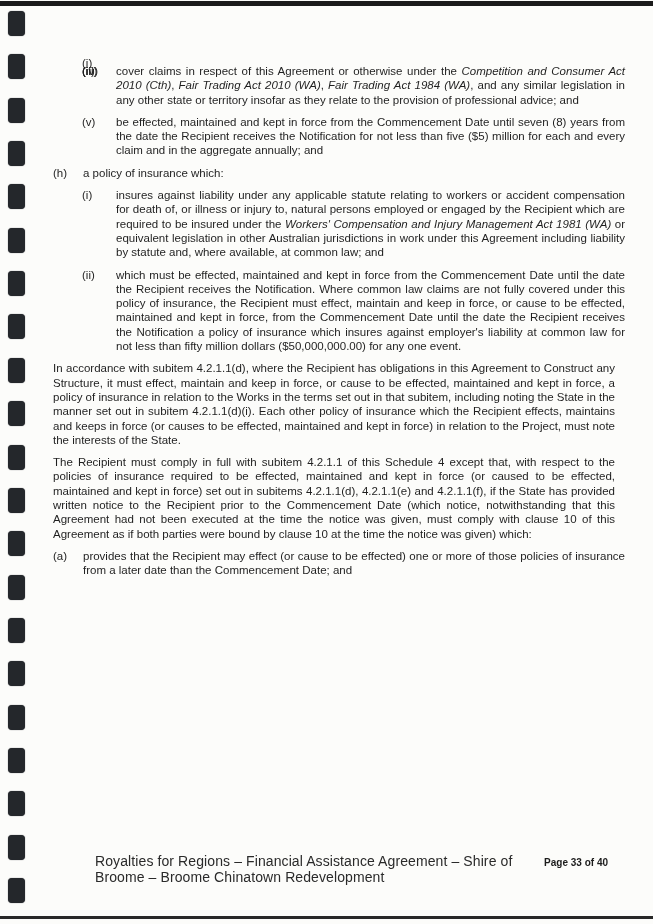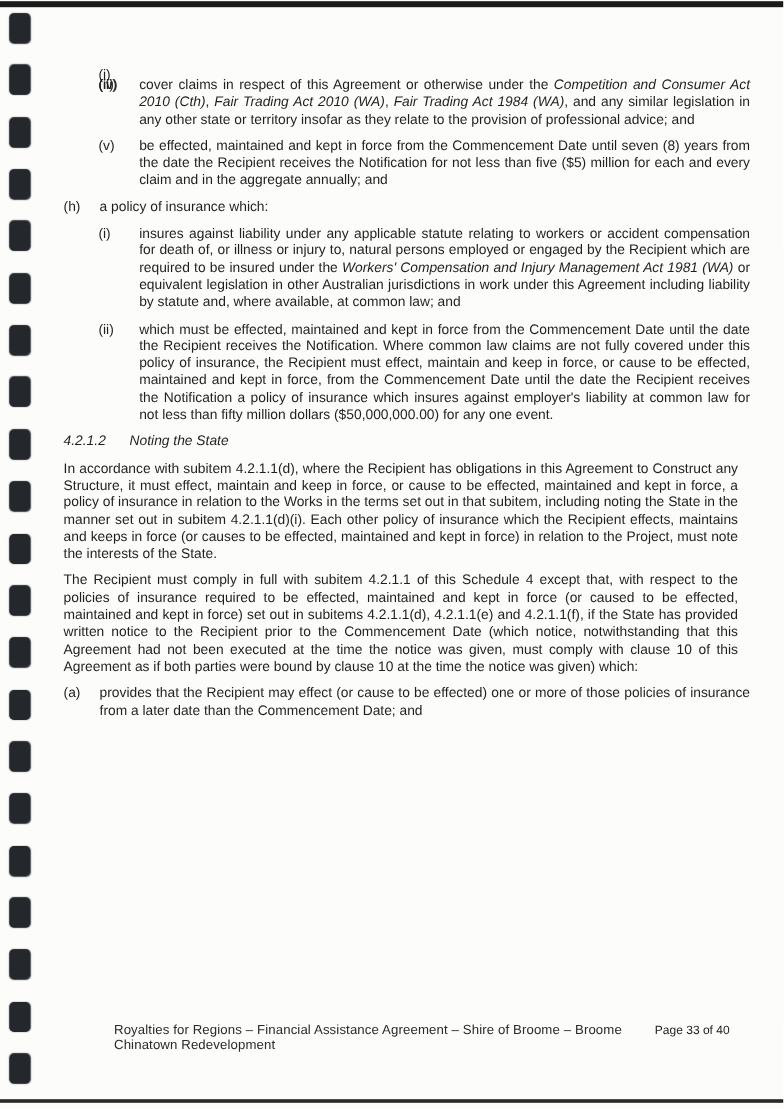--- a/index.html
+++ b/index.html
@@ -25,22 +25,22 @@
   .lvl1 > .marker{left:0;}
   .lvl2{padding-left:63px;}
   .lvl2 > .marker{left:29px;}
   .section-heading{position:relative;padding-left:55px;font-style:italic;margin:4px 0 8px 0;}
   .section-heading .sec-num{position:absolute;left:0;top:0;}
   .para{margin:0 10px 8px 0;}
   .footer{
     position:absolute;left:55px;right:28px;top:853px;
     display:flex;justify-content:space-between;align-items:baseline;
   }
-  .footer-left{font-size:11px;color:#2a2a2a;letter-spacing:0.1px;padding-left:40px;}
-  .footer-right{font-size:10px;font-weight:normal;color:#1c1c1c;margin-right:17px;white-space:nowrap;}
+  .footer-left{font-size:14px;color:#2a2a2a;letter-spacing:0.1px;padding-left:40px;}
+  .footer-right{font-size:10px;font-weight:bold;color:#1c1c1c;margin-right:17px;white-space:nowrap;}
   i{font-style:italic;}
 </style>
 </head>
 <body>
 
 <div class="page">
   <div class="edge-top"></div>
   <div class="edge-bottom"></div>
   <div id="binding">
       <div class="hole" style="top: 11px;"></div>
@@ -98,24 +98,20 @@
     <div class="clause lvl2">
       <span class="marker">(i)</span>
       <div>insures against liability under any applicable statute relating to workers or accident compensation for death of, or illness or injury to, natural persons employed or engaged by the Recipient which are required to be insured under the <i>Workers' Compensation and Injury Management Act 1981 (WA)</i> or equivalent legislation in other Australian jurisdictions in work under this Agreement including liability by statute and, where available, at common law; and</div>
     </div>
 
     <div class="clause lvl2">
       <span class="marker">(ii)</span>
       <div>which must be effected, maintained and kept in force from the Commencement Date until the date the Recipient receives the Notification. Where common law claims are not fully covered under this policy of insurance, the Recipient must effect, maintain and keep in force, or cause to be effected, maintained and kept in force, from the Commencement Date until the date the Recipient receives the Notification a policy of insurance which insures against employer's liability at common law for not less than fifty million dollars ($50,000,000.00) for any one event.</div>
     </div>
 
-    <div class="section-heading">
-      <span class="sec-num">4.2.1.2</span>
-      <div class="sec-title">Noting the State</div>
-    </div>
     <p class="para">In accordance with subitem 4.2.1.1(d), where the Recipient has obligations in this Agreement to Construct any Structure, it must effect, maintain and keep in force, or cause to be effected, maintained and kept in force, a policy of insurance in relation to the Works in the terms set out in that subitem, including noting the State in the manner set out in subitem 4.2.1.1(d)(i). Each other policy of insurance which the Recipient effects, maintains and keeps in force (or causes to be effected, maintained and kept in force) in relation to the Project, must note the interests of the State.</p>
 
     <p class="para">The Recipient must comply in full with subitem 4.2.1.1 of this Schedule 4 except that, with respect to the policies of insurance required to be effected, maintained and kept in force (or caused to be effected, maintained and kept in force) set out in subitems 4.2.1.1(d), 4.2.1.1(e) and 4.2.1.1(f), if the State has provided written notice to the Recipient prior to the Commencement Date (which notice, notwithstanding that this Agreement had not been executed at the time the notice was given, must comply with clause 10 of this Agreement as if both parties were bound by clause 10 at the time the notice was given) which:</p>
 
     <div class="clause lvl1">
       <span class="marker">(a)</span>
       <div>provides that the Recipient may effect (or cause to be effected) one or more of those policies of insurance from a later date than the Commencement Date; and</div>
     </div>
 
   </div>

